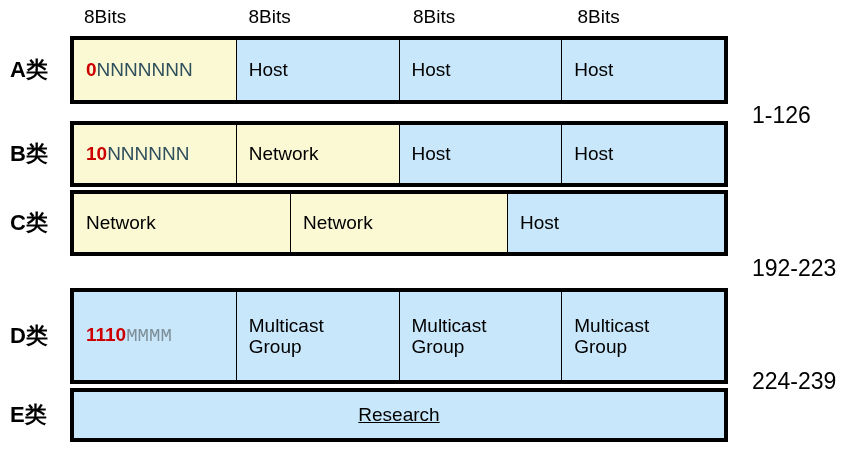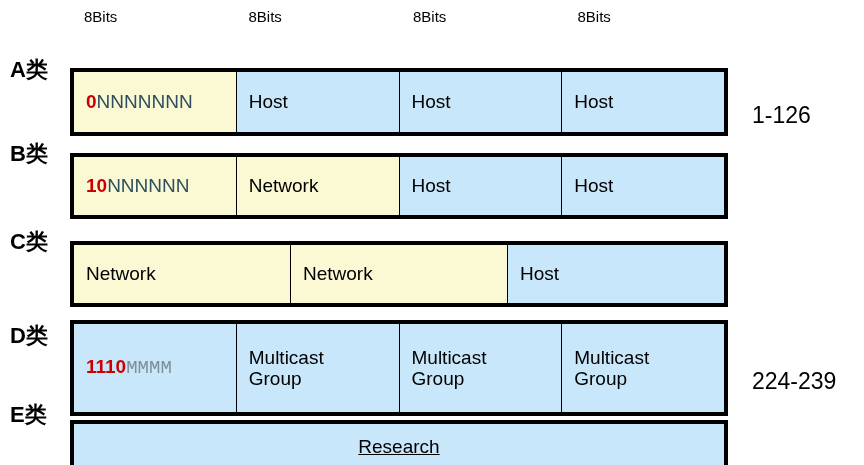--- a/index.html
+++ b/index.html
@@ -31,21 +31,21 @@
     display: flex;
   }
   .bits-cell {
     flex: 1 1 0;
     display: flex;
     align-items: center;
     padding-left: 14px;
     box-sizing: border-box;
   }
   .bits-label {
-    font-size: 15px;
+    font-size: 19px;
     line-height: 1;
     color: #000;
     white-space: nowrap;
   }
 
   
   .row {
     position: absolute;
     left: 0;
     width: 864px;
@@ -66,21 +66,20 @@
   .bar {
     position: absolute;
     left: 70px;
     width: 658px;
     box-sizing: border-box;
     border: 4px solid #000000;
     background: #000000;
     display: flex;
     top: 0;
     height: 100%;
-    margin-top: 32px;
   }
 
   .octet {
     flex: 1 1 0;
     box-sizing: border-box;
     border-right: 1px solid #000000;
     display: flex;
     align-items: center;
     padding-left: 12px;
     padding-right: 6px;
@@ -172,33 +171,34 @@
       </div>
       <div class="octet fill-blue">
         <span class="octet-text">Host</span>
       </div>
       <div class="octet fill-blue">
         <span class="octet-text">Host</span>
       </div>
     </div>
   </div>
 
-  <div class="row" style="top:209px;height:66px;">
+  <div class="row" style="top:190px;height:66px;">
     <span class="row-label">C类</span>
     <div class="bar">
       <div class="octet fill-yellow">
         <span class="octet-text">Network</span>
       </div>
       <div class="octet fill-yellow">
         <span class="octet-text">Network</span>
       </div>
       <div class="octet fill-blue">
         <span class="octet-text">Host</span>
       </div>
     </div>
+    <span class="range">192-223</span>
   </div>
 
   <div class="row" style="top:288px;height:96px;">
     <span class="row-label">D类</span>
     <div class="bar">
       <div class="octet fill-blue">
         <span><span class="prefix">1110</span><span class="suffix-m">MMMM</span></span>
       </div>
       <div class="octet fill-blue">
         <span class="octet-text">Multicast

